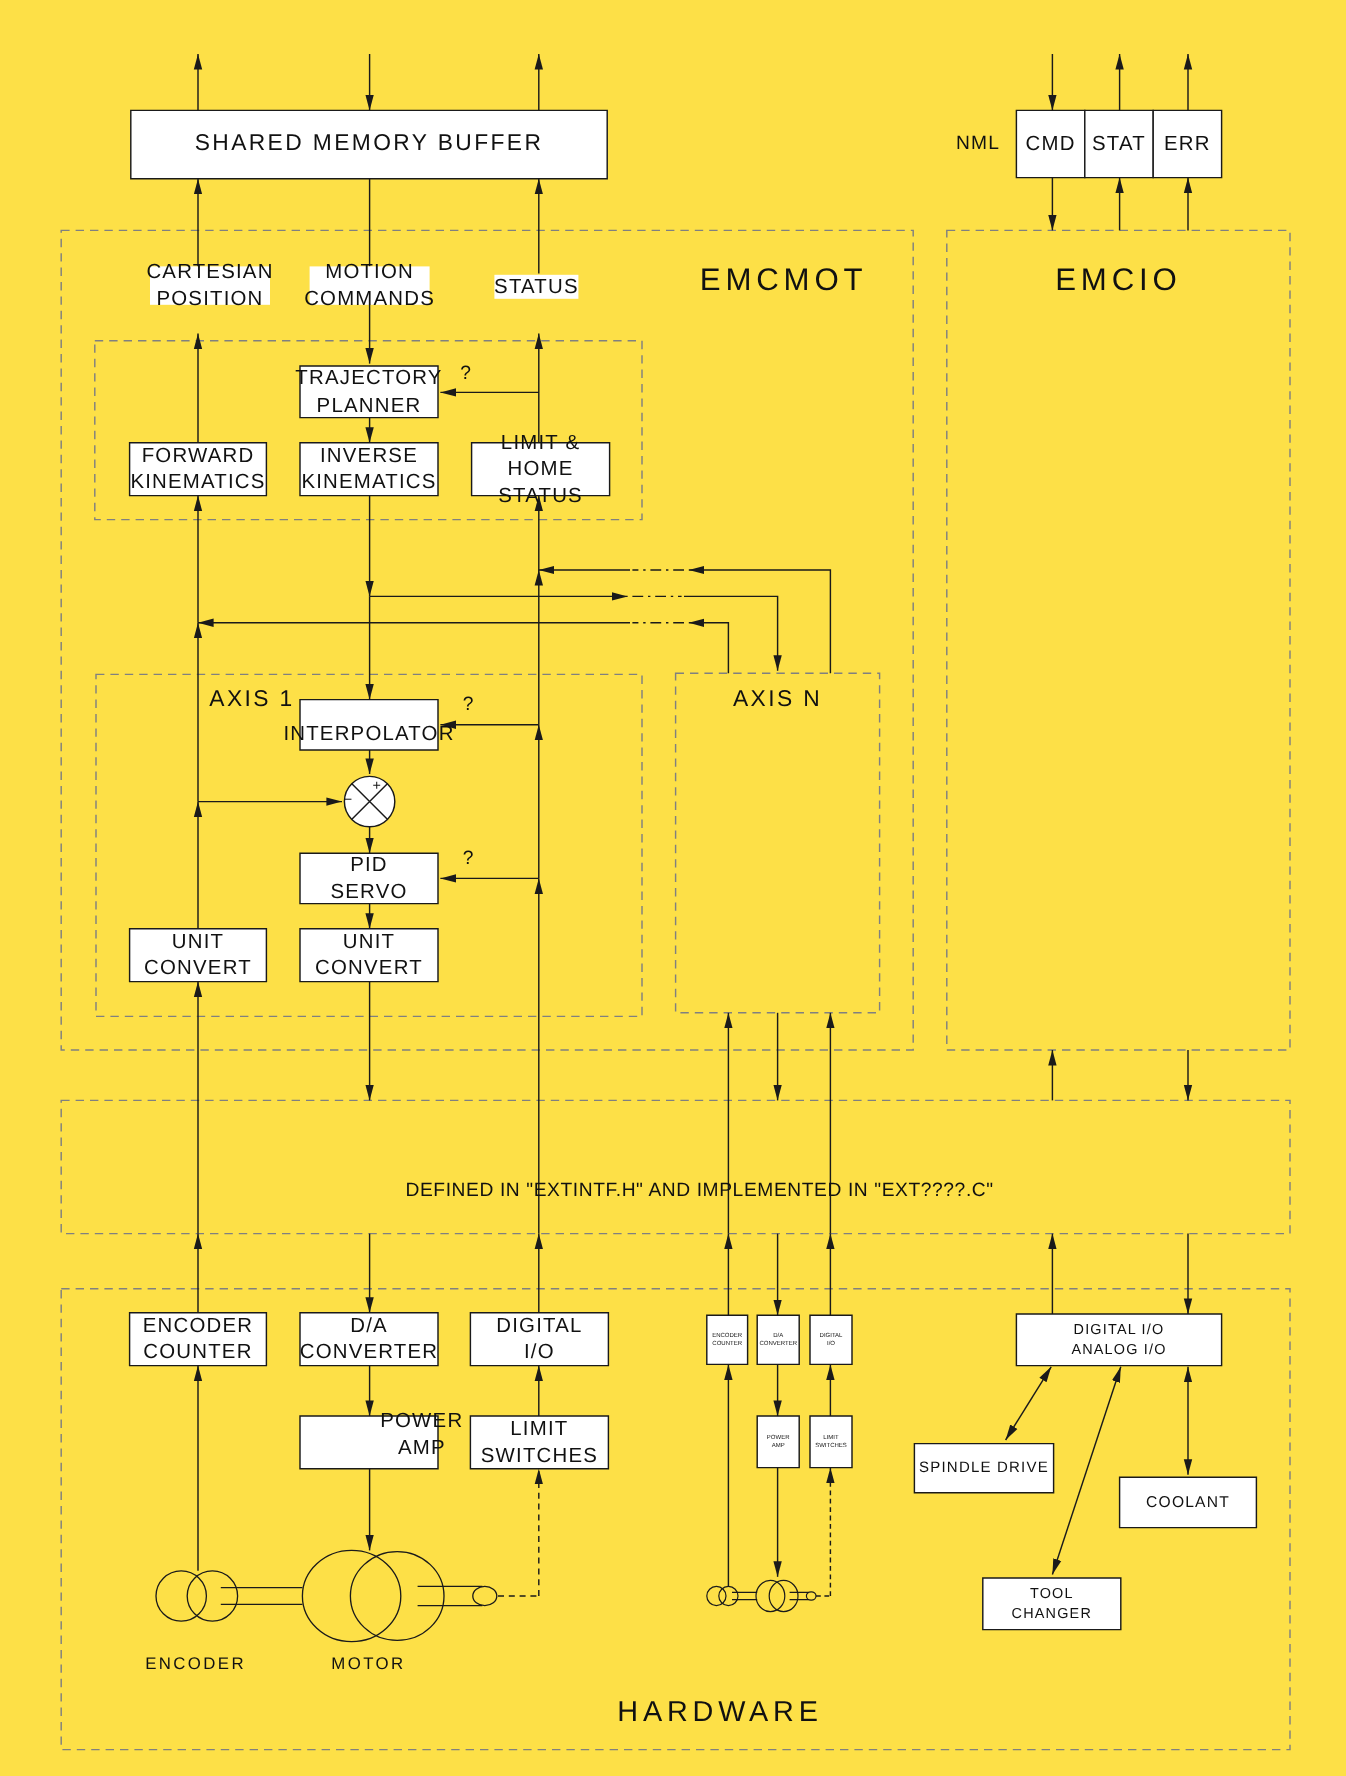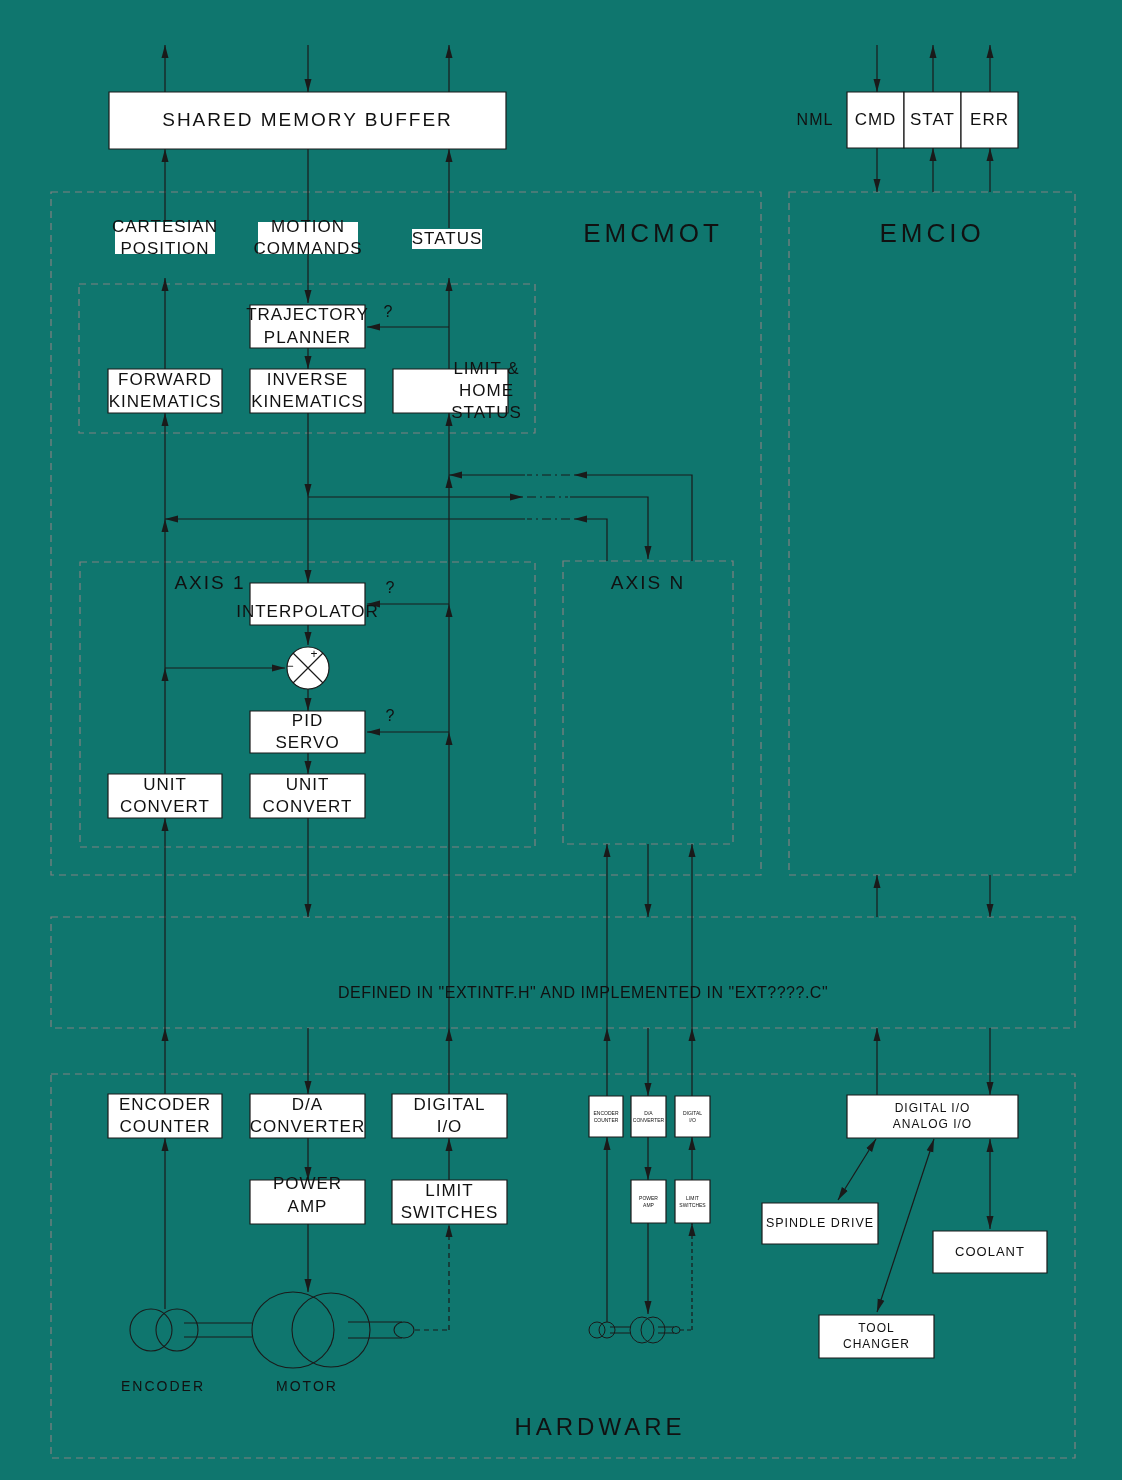--- a/index.html
+++ b/index.html
@@ -1,16 +1,16 @@
 <!DOCTYPE html>
 <html><head>
 <meta charset="utf-8">
 <style>
   html,body{margin:0;padding:0;background:#ffffff;}
-  #stage{position:relative;width:1122px;height:1480px;background:#0f766e;overflow:hidden;
+  #stage{position:relative;width:1122px;height:1480px;background:#fde047;overflow:hidden;
          font-family:"Liberation Sans",sans-serif;}
   #diagram-svg{position:absolute;left:0;top:0;}
   .lbl{position:absolute;display:flex;align-items:center;justify-content:center;
        text-align:center;color:#111;white-space:pre-line;line-height:1.3;
        font-family:"Liberation Sans",sans-serif;letter-spacing:1px;}
   .bgw{background:#fff;}
   .fs5{font-size:5px;letter-spacing:0;line-height:1.35;}
   .fs11{font-size:17px;}
   .fs12{font-size:12px;}
   .fs125{font-size:12.5px;}
@@ -206,34 +206,34 @@
 <div class="lbl fs19" style="left:109px;top:92px;width:397px;height:57px;">SHARED MEMORY BUFFER</div>
 
 <div class="lbl fs16" style="left:786px;top:100px;width:58px;height:40px;">NML</div>
 <div class="lbl fs11" style="left:847px;top:92px;width:57px;height:56px;">CMD</div>
 <div class="lbl fs11" style="left:904px;top:92px;width:57px;height:56px;">STAT</div>
 <div class="lbl fs11" style="left:961px;top:92px;width:57px;height:56px;">ERR</div>
 
 <div class="lbl fs26" style="left:832px;top:210px;width:200px;height:48px;">EMCIO</div>
 <div class="lbl fs26" style="left:553px;top:210px;width:200px;height:48px;">EMCMOT</div>
 
-<div class="lbl fs11 bgw" style="left:115px;top:222px;width:100px;height:32px;">CARTESIAN
+<div class="lbl fs11 bgw" style="left:125px;top:222px;width:100px;height:32px;">CARTESIAN
 POSITION</div>
 <div class="lbl fs11 bgw" style="left:258px;top:222px;width:100px;height:32px;">MOTION
 COMMANDS</div>
 <div class="lbl fs11 bgw" style="left:412px;top:229px;width:70px;height:20px;">STATUS</div>
 
 <div class="lbl fs11" style="left:250px;top:305px;width:115px;height:43px;">TRAJECTORY
 PLANNER</div>
 <div class="lbl qm" style="left:378px;top:303px;width:20px;height:18px;">?</div>
 <div class="lbl fs11" style="left:108px;top:369px;width:114px;height:44px;">FORWARD
 KINEMATICS</div>
 <div class="lbl fs11" style="left:250px;top:369px;width:115px;height:44px;">INVERSE
 KINEMATICS</div>
-<div class="lbl fs11" style="left:393px;top:369px;width:115px;height:44px;padding-left:36px;">LIMIT &amp; HOME
+<div class="lbl fs11" style="left:393px;top:369px;width:115px;height:44px;">LIMIT &amp; HOME
 STATUS</div>
 
 <div class="lbl fs19" style="left:160px;top:570px;width:100px;height:26px;">AXIS 1</div>
 <div class="lbl fs19" style="left:598px;top:570px;width:100px;height:26px;">AXIS N</div>
 
 <div class="lbl fs11" style="left:250px;top:583px;width:115px;height:34px;margin-top:12px;">INTERPOLATOR</div>
 <div class="lbl qm" style="left:380px;top:579px;width:20px;height:18px;">?</div>
 <div class="lbl fs12" style="left:306px;top:648px;width:16px;height:14px;letter-spacing:0;">+</div>
 <div class="lbl fs12" style="left:283px;top:660px;width:14px;height:14px;letter-spacing:0;">−</div>
 <div class="lbl fs11" style="left:250px;top:711px;width:115px;height:42px;">PID
@@ -245,21 +245,21 @@
 CONVERT</div>
 
 <div class="lbl sub" style="left:51px;top:982px;width:1064px;height:22px;">DEFINED IN "EXTINTF.H" AND IMPLEMENTED IN "EXT????.C"</div>
 
 <div class="lbl fs11" style="left:108px;top:1094px;width:114px;height:44px;">ENCODER
 COUNTER</div>
 <div class="lbl fs11" style="left:250px;top:1094px;width:115px;height:44px;">D/A
 CONVERTER</div>
 <div class="lbl fs11" style="left:392px;top:1094px;width:115px;height:44px;">DIGITAL
 I/O</div>
-<div class="lbl fs11" style="left:250px;top:1180px;width:115px;height:31px;">POWER
+<div class="lbl fs11" style="left:250px;top:1180px;width:115px;height:31px;padding-left:44px;">POWER
 AMP</div>
 <div class="lbl fs11" style="left:392px;top:1180px;width:115px;height:44px;">LIMIT
 SWITCHES</div>
 
 <div class="lbl fs5" style="left:589px;top:1096px;width:34px;height:41px;">ENCODER
 COUNTER</div>
 <div class="lbl fs5" style="left:631px;top:1096px;width:35px;height:41px;">D/A
 CONVERTER</div>
 <div class="lbl fs5" style="left:675px;top:1096px;width:35px;height:41px;">DIGITAL
 I/O</div>

